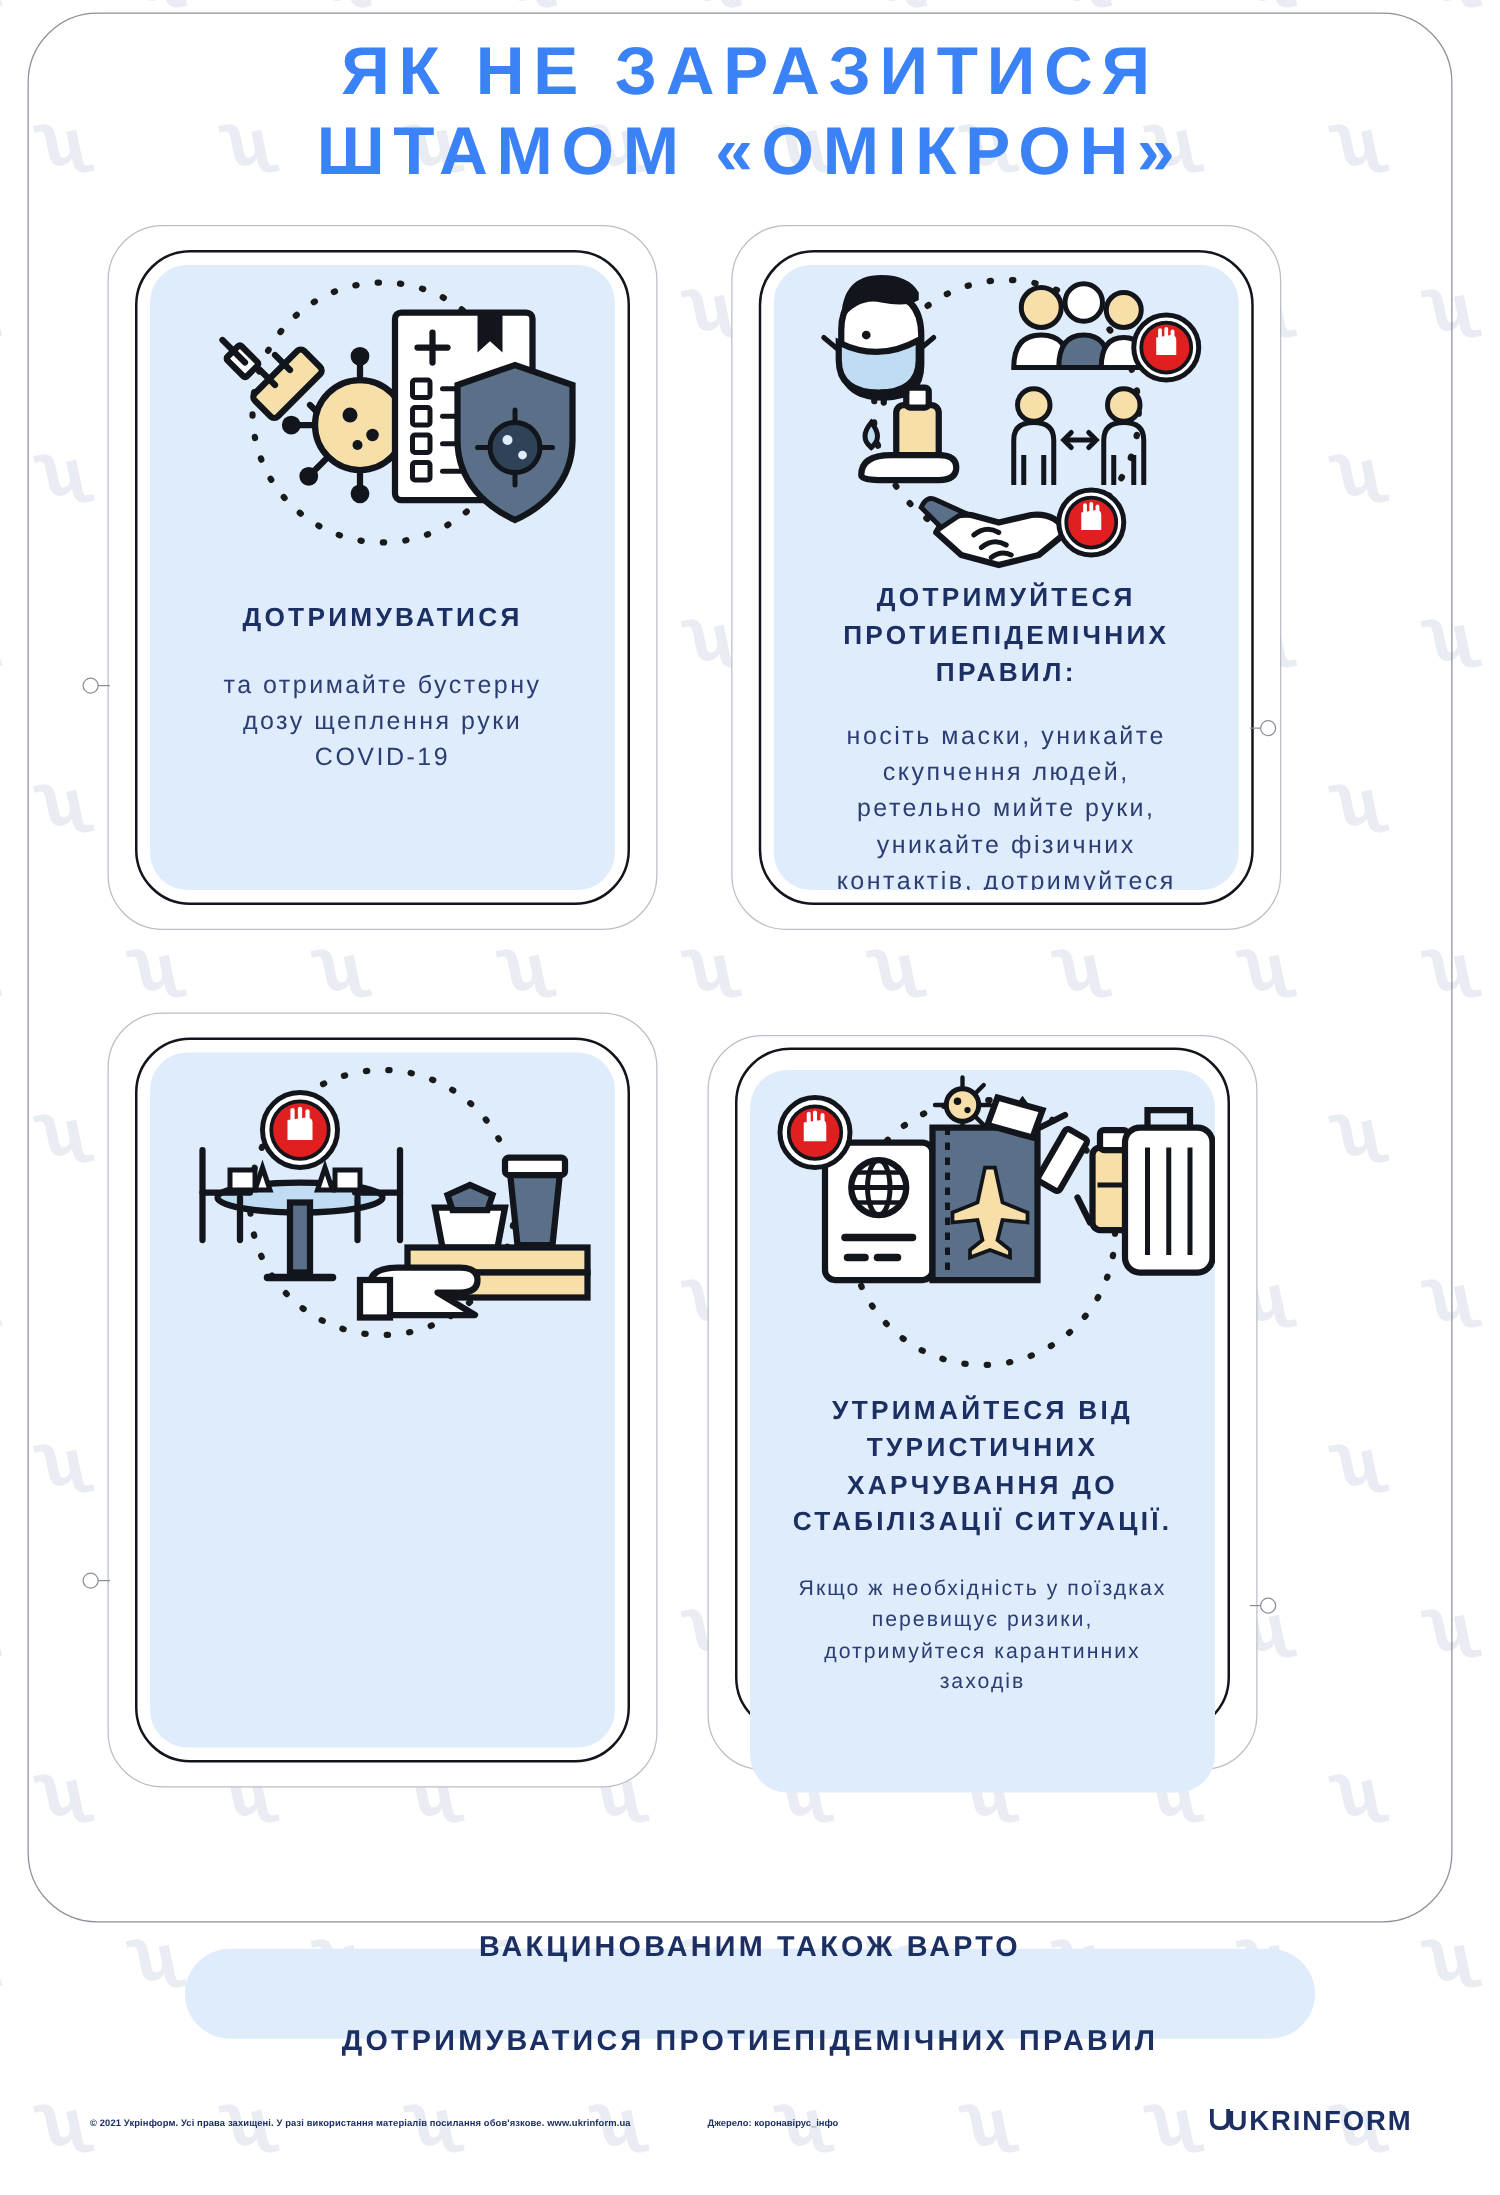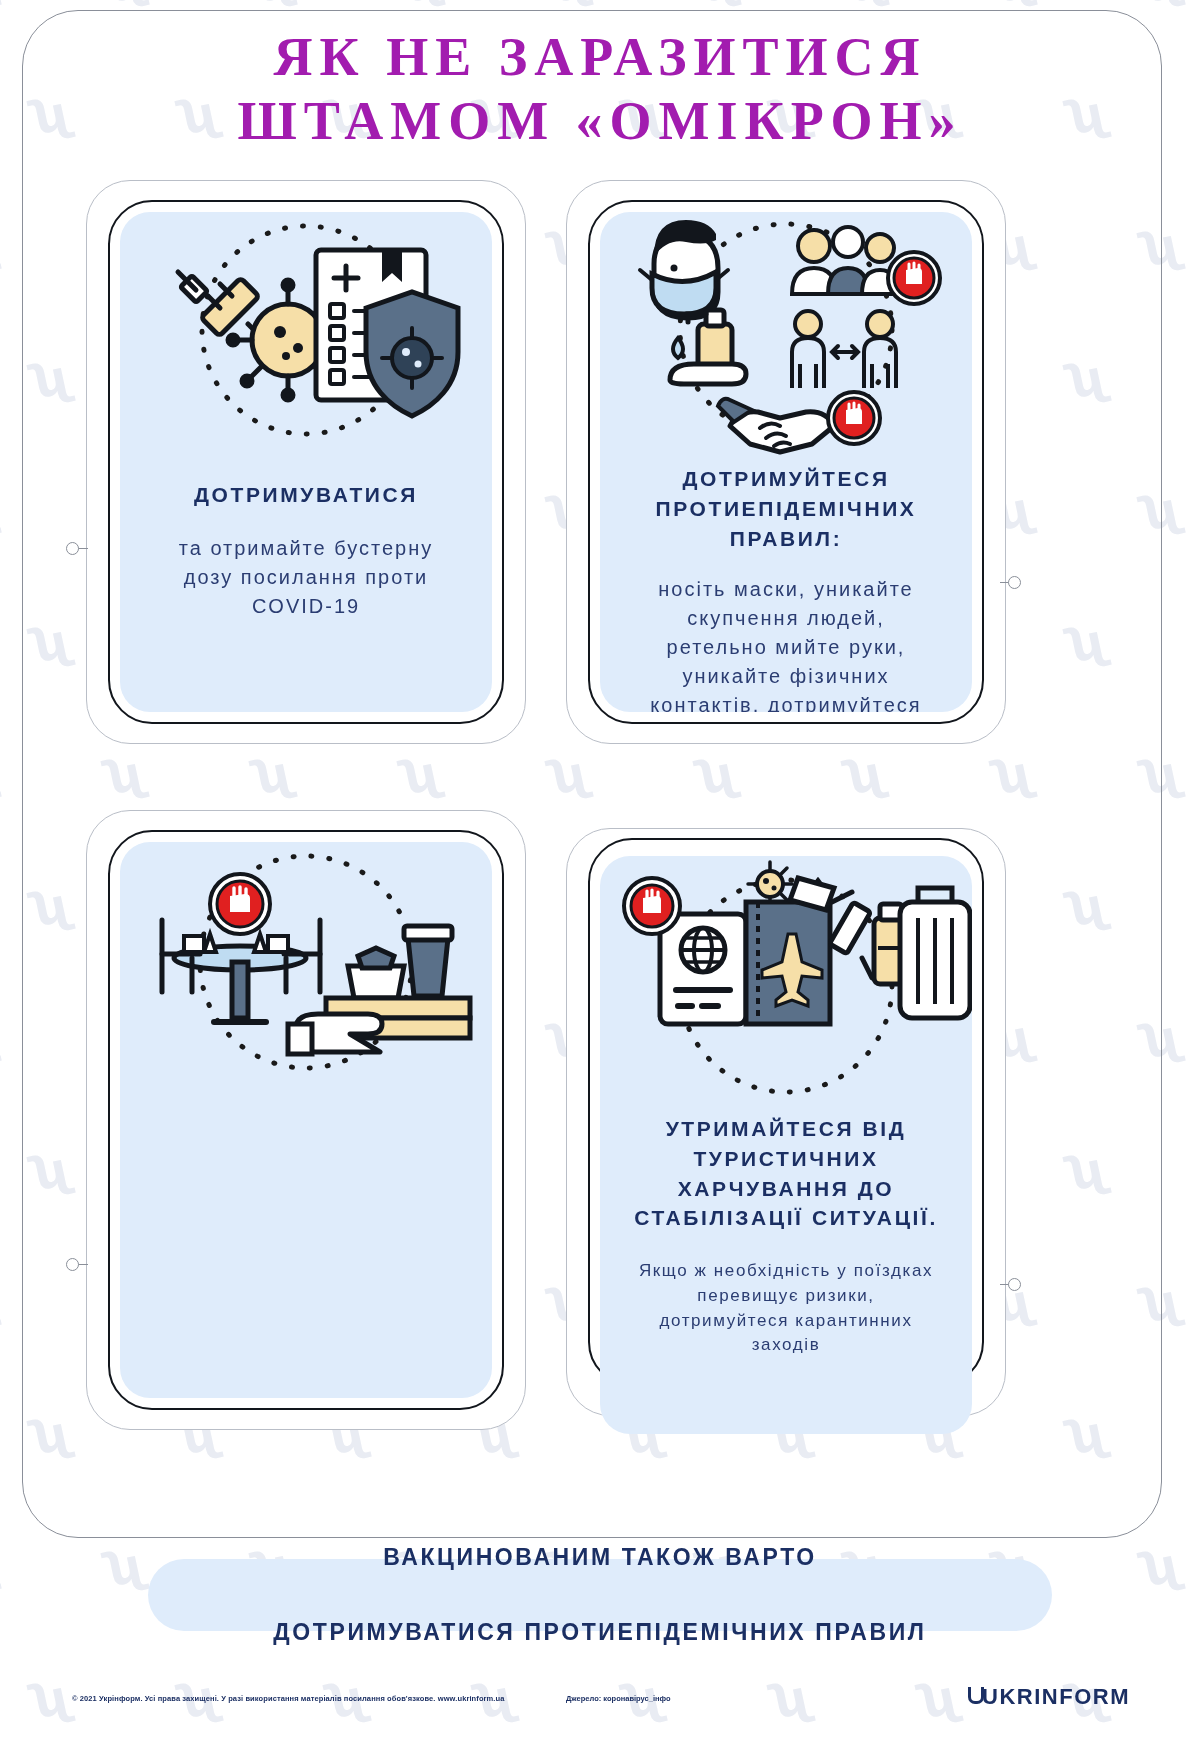--- a/index.html
+++ b/index.html
@@ -55,25 +55,25 @@
   
   .title-block {
     position: absolute;
     left: 0;
     top: 26px;
     width: 1200px;
     text-align: center;
     z-index: 3;
   }
   .title-line {
-    font-family: Liberation Serif, serif;
+    font-family: Liberation Sans, sans-serif;
     font-weight: 700;
     font-size: 54px;
     letter-spacing: 7px;
-    color: #a21caf;
+    color: #3b82f6;
     line-height: 1.18;
     white-space: nowrap;
   }
 
   .card-wrap {
     position: absolute;
   }
   .card-outline {
     position: absolute;
     border: 1.2px solid #b9bec7;
@@ -439,28 +439,28 @@
           <circle cx="298" cy="152" r="3.5" fill="#dfecfb"></circle>
         </g>
       </svg>
 
       <div class="text-zone" style="top:268px;">
         <div class="card-title">
           <div>ДОТРИМУВАТИСЯ</div>
         </div>
         <div class="card-body" style="margin-top:24px;">
           <div>та отримайте бустерну</div>
-          <div>дозу посилання проти</div>
+          <div>дозу щеплення руки</div>
           <div>COVID-19</div>
         </div>
       </div>
     </div>
   </div>
 
-  <div class="card-wrap" style="left:566px; top:180px; width:440px; height:564px;">
+  <div class="card-wrap" style="left:585px; top:180px; width:440px; height:564px;">
     <div class="card-outline" style="left:0; top:0; width:440px; height:564px;"></div>
     <div class="card-outline thick" style="left:22px; top:20px; width:396px; height:524px;"></div>
     <div class="card-tint" style="left:34px; top:32px; width:372px; height:500px;">
 
       <svg class="illo" viewBox="0 0 372 250" width="372" height="250">
         <circle cx="186" cy="118" r="106" fill="none" stroke="#1a1a1a" stroke-width="5" stroke-linecap="round" stroke-dasharray="1 17"></circle>
 
         <g>
           <path d="M54 52 q0 -30 30 -30 q34 0 34 34 v24 q0 26 -30 26 q-34 0 -34 -30 z" fill="#ffffff" stroke="#12161c" stroke-width="5"></path>
           <path d="M54 44 q14 -18 32 -14 q20 4 30 -2 v-6 q-8 -14 -30 -14 q-32 0 -32 36 z" fill="#12161c"></path>

